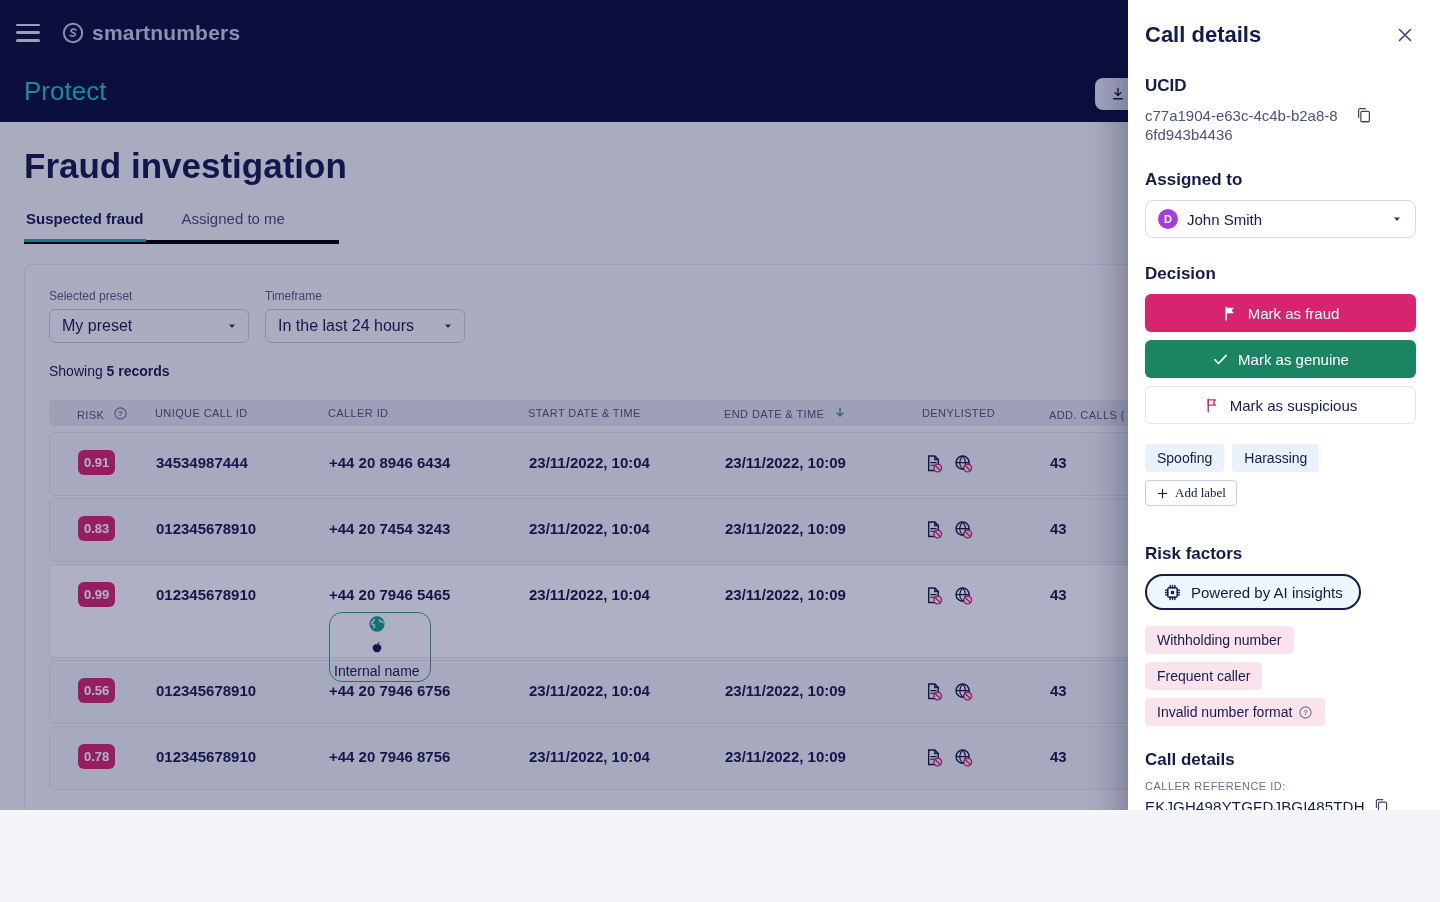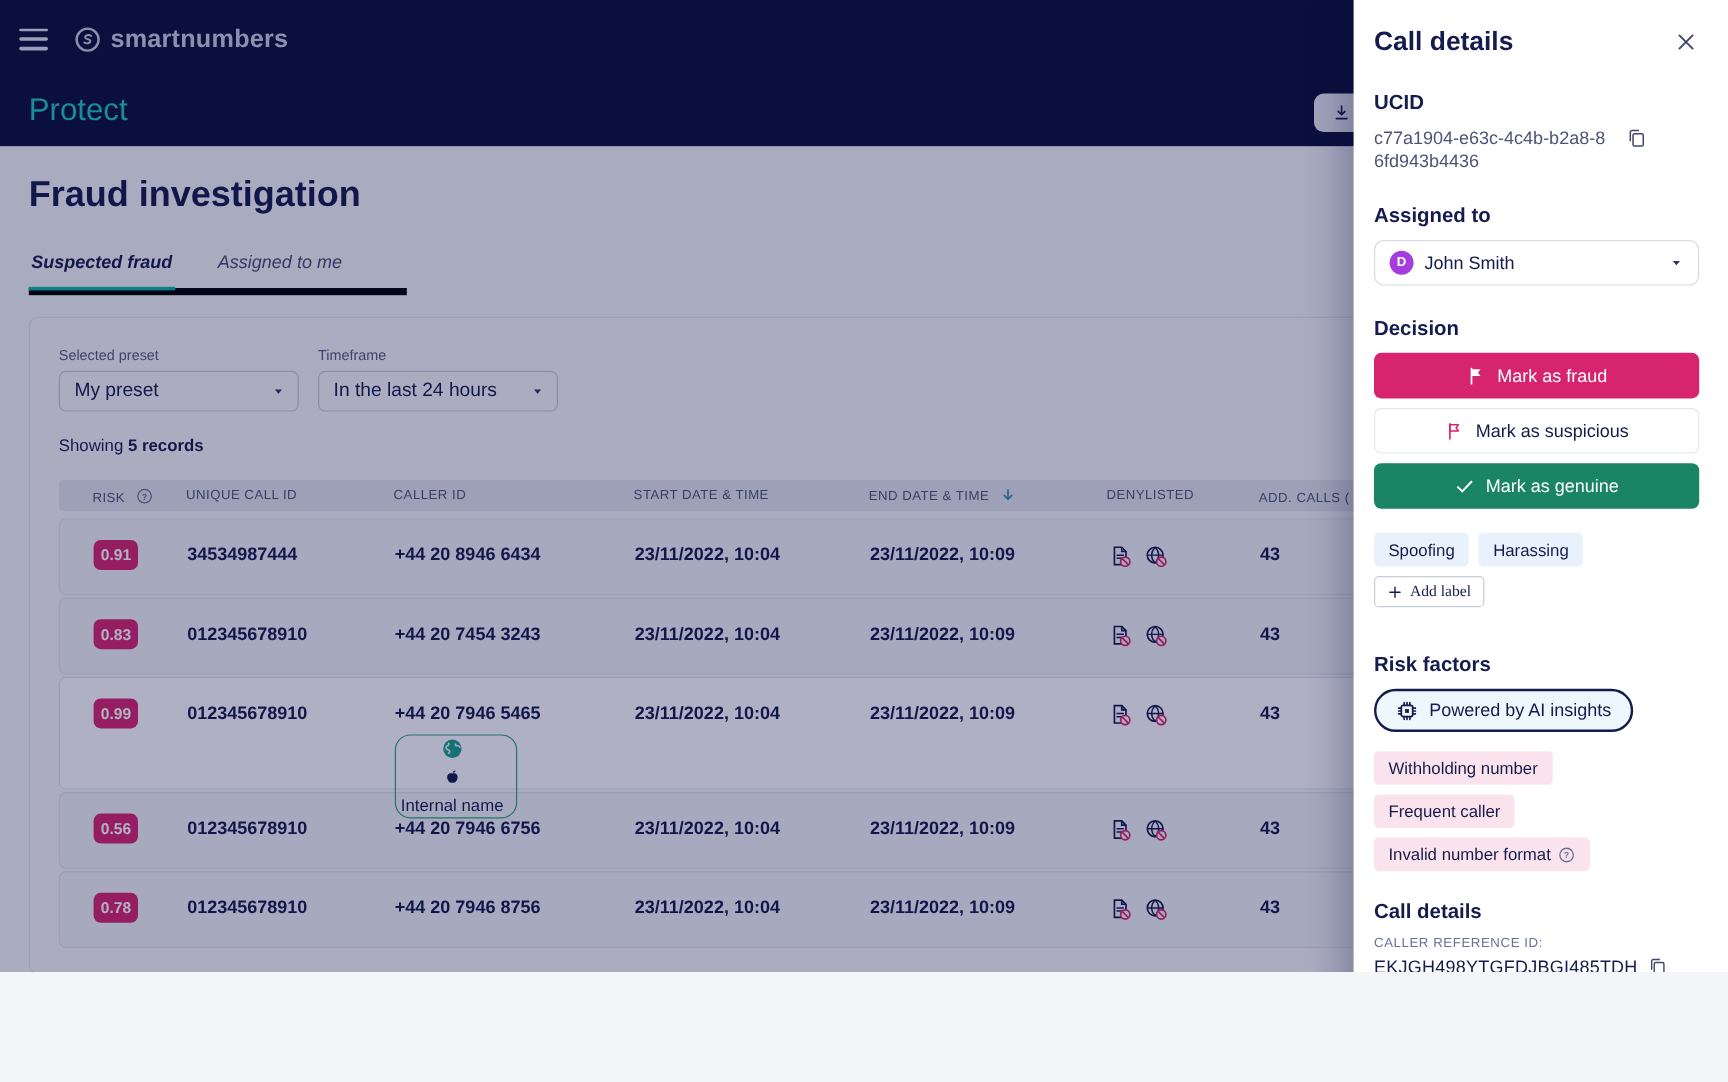--- a/index.html
+++ b/index.html
@@ -14,22 +14,22 @@
   .hamburger i { display:block; height:2.5px; background:#dfe3f2; border-radius:2px; }
   .logo { display:flex; align-items:center; gap:8px; margin-left:22px; color:#c9cde0; }
   .logo-mark { width:22px; height:22px; }
   .logo-text { font-size:21px; font-weight:700; letter-spacing:.2px; }
   .product-row { position:absolute; left:24px; top:76px; }
   .product-name { font-size:26px; font-weight:500; color:var(--teal,#1fc7bc); }
   .download-btn { position:absolute; left:1095px; top:78px; width:46px; height:32px; background:#e9ecf3; border:none; border-radius:8px; display:flex; align-items:center; justify-content:center; color:#141b4d; cursor:pointer; }
 
   
   .content { position:absolute; left:0; top:122px; width:100%; height:780px; background:var(--pageBg,#f4f5f8); }
-  .page-title { position:absolute; left:24px; top:24px; font-size:30px; font-weight:700; color:var(--navy,#141b4d); }
-  .tabs { position:absolute; left:24px; top:80px; display:flex; border-bottom:6px solid #000000; padding-right:18px;font-style:italic; }
+  .page-title { position:absolute; left:24px; top:24px; font-size:35px; font-weight:700; color:var(--navy,#141b4d); }
+  .tabs { position:absolute; left:24px; top:80px; display:flex; border-bottom:4px solid #000000; padding-right:18px; }
   .tab { padding:8px 2px 12px; margin-right:34px; font-size:15px; color:#454e74; cursor:pointer; border-bottom:3px solid transparent; margin-bottom:-2.5px; }
   .tab.active { color:var(--navy,#141b4d); font-weight:700; border-bottom-color:var(--teal2,#13b3a6); }
 
   .card { position:absolute; left:24px; top:142px; width:1392px; height:548px; background:var(--cardBg,#f6f7f9); border:1px solid #e3e4ec; border-radius:8px; padding:24px; }
   .filters { display:flex; gap:16px; }
   .field { width:200px; }
   .field-label { font-size:12px; color:#555d80; margin-bottom:6px; }
   .select { height:34px; border:1px solid #c7cad7; border-radius:6px; background:transparent; display:flex; align-items:center; justify-content:space-between; padding:0 10px 0 12px; font-size:16px; font-weight:500; color:var(--navy,#141b4d); cursor:pointer; }
   .caret { width:12px; height:12px; color:#2d3560; }
   .showing { margin-top:20px; font-size:14px; color:var(--navy,#141b4d); }
@@ -350,32 +350,32 @@
     </div>
 
     <h3 class="section-h">Decision</h3>
     <button class="decision-btn btn-fraud">
       <svg viewBox="0 0 20 20">
           <path d="M5 2.5v15" stroke="currentColor" stroke-width="1.7" stroke-linecap="round"></path>
           <path d="M5 3.2h8.8l-2.4 3.3 2.4 3.3H5z" fill="currentColor"></path>
         </svg>
       <span>Mark as fraud</span>
     </button>
+    <button class="decision-btn btn-genuine">
+      <svg viewBox="0 0 20 20">
+          <path d="M3.5 10.5l4.2 4.2 9-9.5" fill="none" stroke="currentColor" stroke-width="2" stroke-linecap="round" stroke-linejoin="round"></path>
+        </svg>
+      <span>Mark as genuine</span>
+    </button>
     <button class="decision-btn btn-suspicious">
       <svg viewBox="0 0 20 20">
           <path d="M5 2.5v15" stroke="currentColor" stroke-width="1.6" stroke-linecap="round"></path>
           <path d="M5 3.4h8.4l-2.3 3.1 2.3 3.1H5z" fill="none" stroke="currentColor" stroke-width="1.5" stroke-linejoin="round"></path>
         </svg>
       <span>Mark as suspicious</span>
-    </button>
-    <button class="decision-btn btn-genuine">
-      <svg viewBox="0 0 20 20">
-          <path d="M3.5 10.5l4.2 4.2 9-9.5" fill="none" stroke="currentColor" stroke-width="2" stroke-linecap="round" stroke-linejoin="round"></path>
-        </svg>
-      <span>Mark as genuine</span>
     </button>
 
     <div class="labels-sec">
       <div class="chip-row">
         <span class="chip blue">Spoofing</span>
         <span class="chip blue">Harassing</span>
       </div>
       <button class="add-label-btn">
         <svg viewBox="0 0 20 20" width="13" height="13">
             <path d="M10 3.5v13M3.5 10h13" stroke="#141b4d" stroke-width="1.8" stroke-linecap="round"></path>

